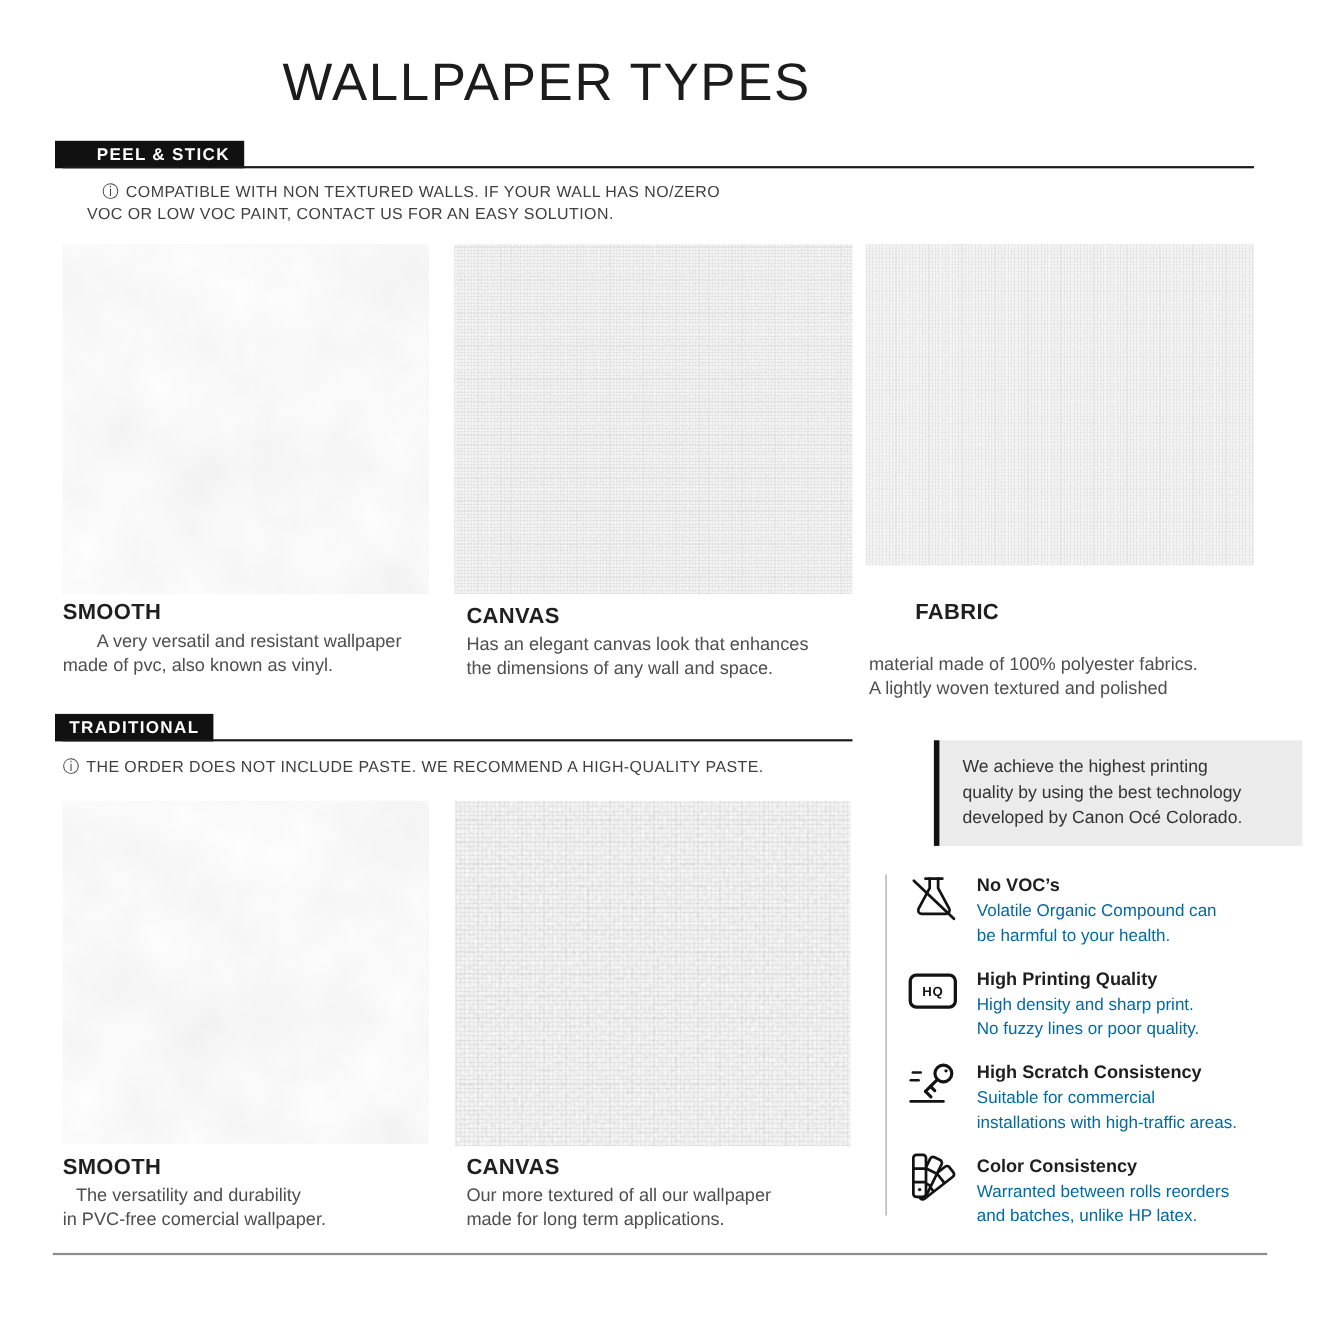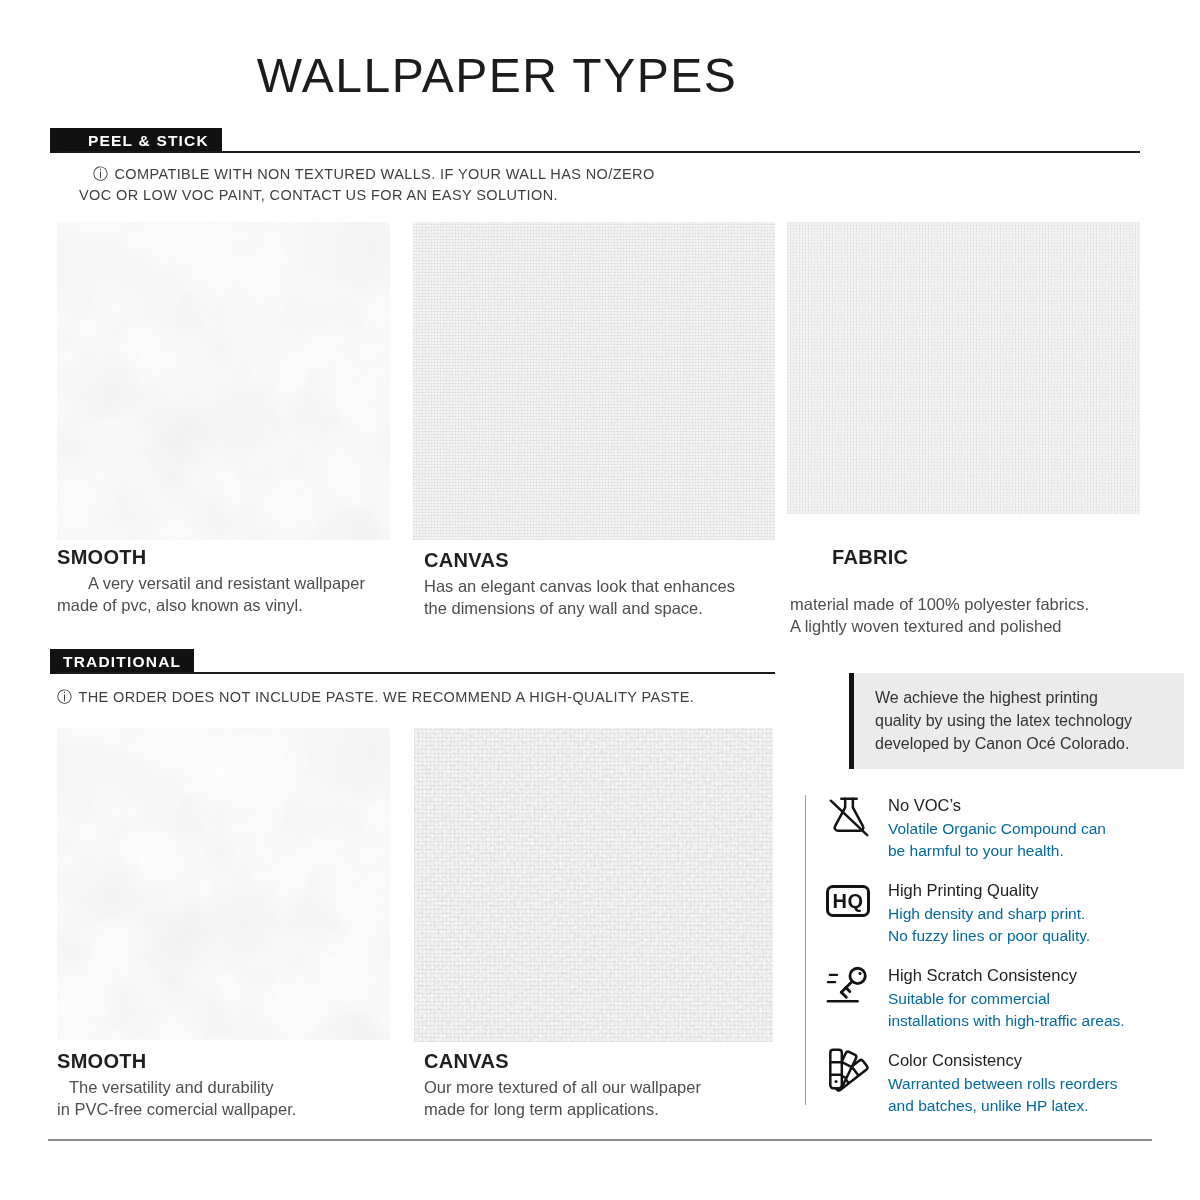--- a/index.html
+++ b/index.html
@@ -72,27 +72,27 @@
     padding:13px 10px 0 21px;
     margin-left:44px;
   }
   .quote div { font-size:16px; line-height:23px; color:#333333; font-weight:500; }
 
   
   .rail { left:805px; top:795px; width:1px; height:310px; background:#9b9b9b; }
   .feature-icon { left:826px; width:48px; height:48px; color:#131313; }
   .feature-icon svg { display:block; }
   .feature-text { left:888px; width:266px; }
-  .feature-title { font-size:16.5px; font-weight:normal; color:#1e1e1e; margin-bottom:3px; }
+  .feature-title { font-size:16.5px; font-weight:bold; color:#1e1e1e; margin-bottom:3px; }
   .feature-desc { font-size:15.5px; line-height:22px; color:#0369a1; white-space:nowrap; }
   .hq-badge {
     width:44px; height:32px; margin-top:3px;
     border:3px solid #131313; border-radius:7px;
     display:flex; align-items:center; justify-content:center;
-    font-size:20px; font-weight:bold; letter-spacing:0.5px; color:#131313;
+    font-size:12px; font-weight:bold; letter-spacing:0.5px; color:#131313;
   }
 
   .rule-bottom { left:48px; top:1139px; width:1104px; height:2px; background:#8c8c8c; }
 </style>
 </head>
 <body>
 
 <svg width="0" height="0" style="position:absolute" aria-hidden="true">
   <defs>
     <filter id="f-cloud" x="0%" y="0%" width="100%" height="100%">
@@ -189,21 +189,21 @@
   <div class="abs sw-name" style="left:57px; top:1050px;">SMOOTH</div>
   <div class="abs sw-desc" style="left:57px; top:1078px;margin-left:12px;">The versatility and durability</div>
   <div class="abs sw-desc" style="left:57px; top:1100px;">in PVC-free comercial wallpaper.</div>
 
   <div class="abs sw-name" style="left:424px; top:1050px;">CANVAS</div>
   <div class="abs sw-desc" style="left:424px; top:1078px;">Our more textured of all our wallpaper</div>
   <div class="abs sw-desc" style="left:424px; top:1100px;">made for long term applications.</div>
 
   <div class="abs quote">
     <div>We achieve the highest printing</div>
-    <div>quality by using the latex technology</div>
+    <div>quality by using the best technology</div>
     <div>developed by Canon Océ Colorado.</div>
   </div>
 
   <div class="abs rail"></div>
 
   <div class="abs feature-icon" style="top:794px;">
     <svg viewBox="0 0 48 48" width="46" height="46" fill="none" stroke="currentColor" stroke-width="2.6" stroke-linecap="round" stroke-linejoin="round">
       <path d="M16 5 H32"></path>
       <path d="M20 5 V14 L9.5 33.5 a3.2 3.2 0 0 0 2.8 4.8 H35.7 a3.2 3.2 0 0 0 2.8-4.8 L28 14 V5"></path>
       <line x1="5" y1="7" x2="43" y2="43"></line>

